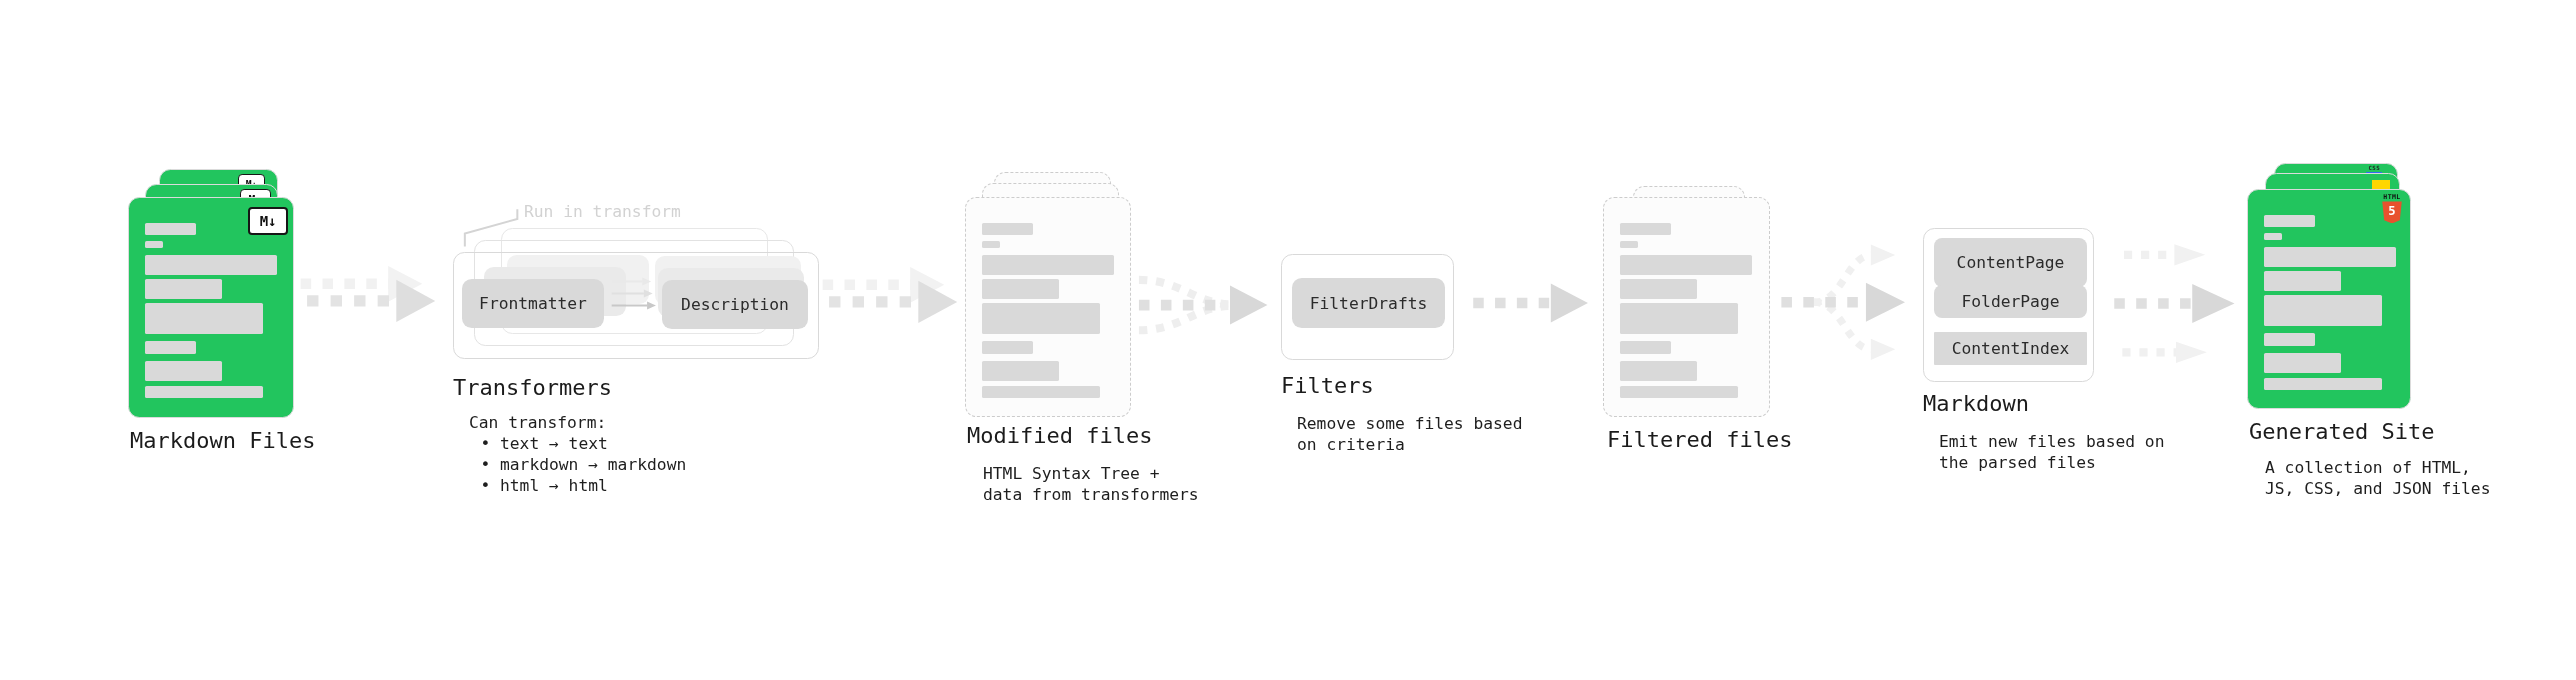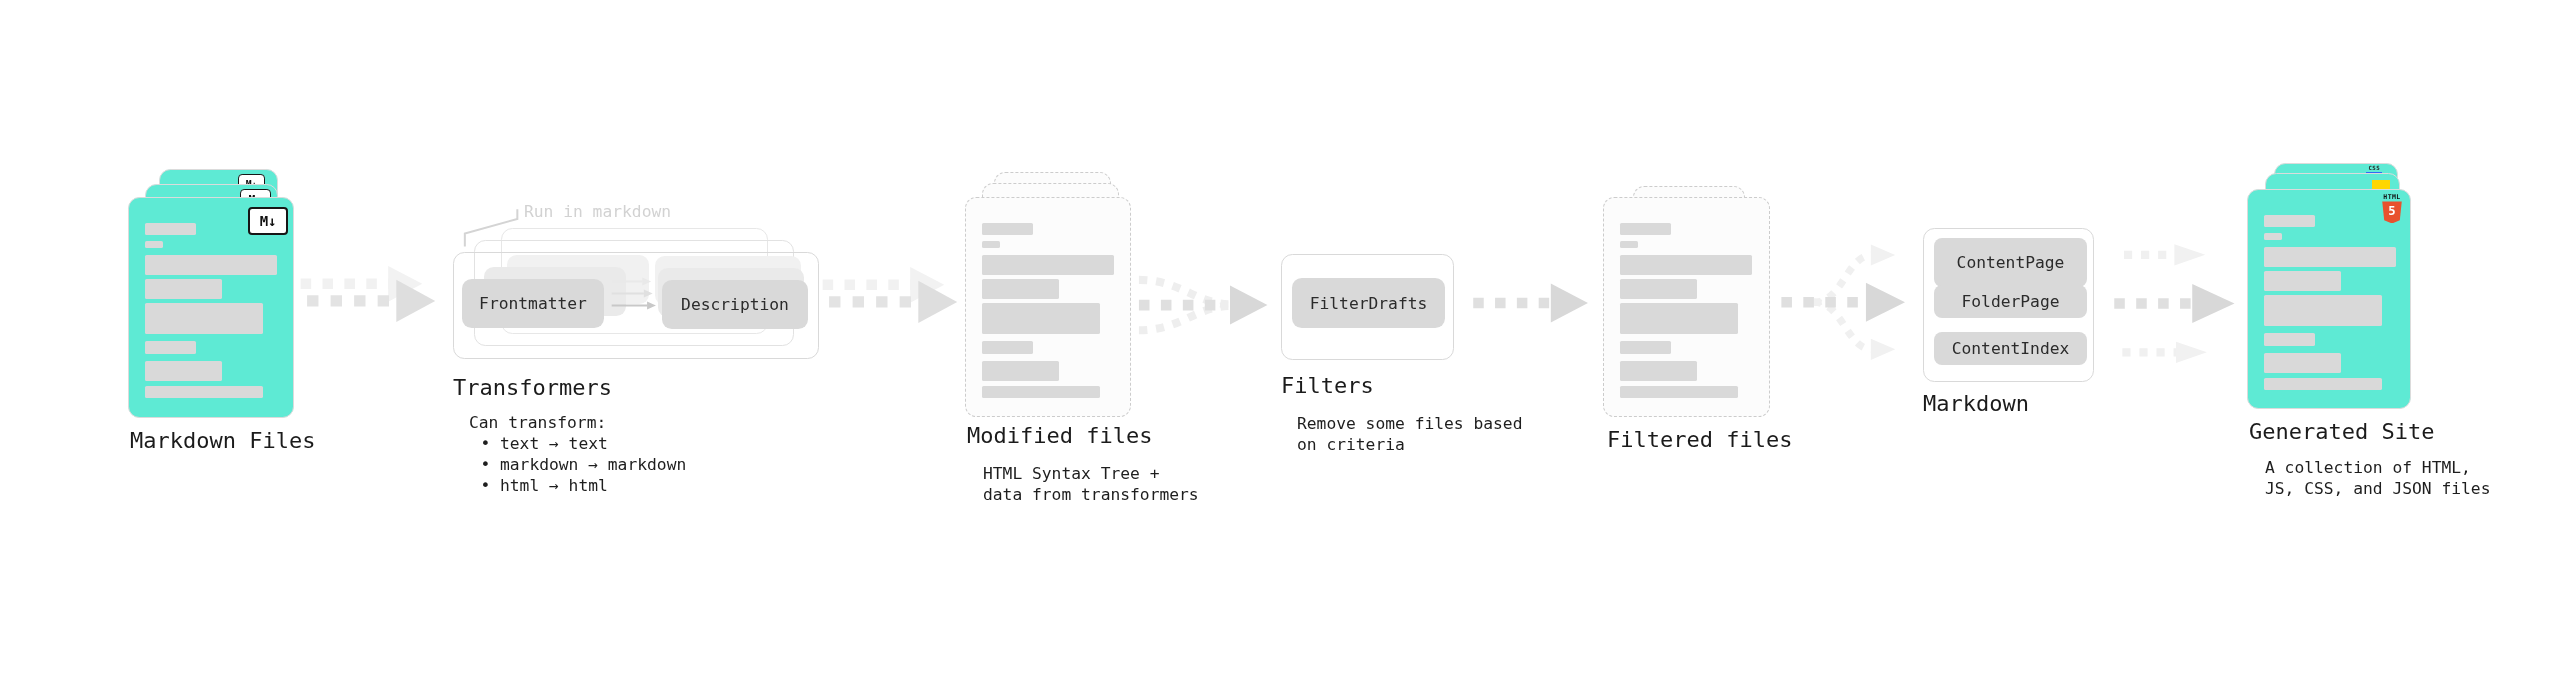--- a/index.html
+++ b/index.html
@@ -1,21 +1,21 @@
 <!DOCTYPE html>
 <html style="font-size:13px"><head>
 <meta charset="utf-8">
 <style>
   html,body{margin:0;padding:0;background:#ffffff;}
   #canvas{
     position:relative;width:2576px;height:681px;background:#ffffff;overflow:hidden;
     font-family:"DejaVu Sans Mono","Liberation Mono",monospace;
   }
   
-  .doc-card{position:absolute;background:#5eead4;border:1.6px solid #dbdbdb;border-radius:11.4px;box-sizing:border-box;}
+  .doc-card{position:absolute;background:#22c55e;border:1.6px solid #dbdbdb;border-radius:11.4px;box-sizing:border-box;}
   .doc-card.dashed{background:#fcfcfc;border:1.6px dashed #cccccc;}
   .doc-bars{position:absolute;left:16.3px;top:0;right:13px;bottom:0;}
   .bar{position:absolute;left:0;background:#d9d9d9;border-radius:1.6px;}
   
   .md-badge{position:absolute;background:#ffffff;border:2.4px solid #161616;border-radius:4.1px;
     display:flex;align-items:center;justify-content:center;font-weight:bold;color:#111;}
   
   .frame{position:absolute;border:1.6px solid #d9d9d9;border-radius:11.4px;box-sizing:border-box;background:transparent;}
   .frame.filled{background:#ffffff;}
   
@@ -90,21 +90,21 @@
     <line x1="4" y1="38" x2="48" y2="38" stroke="#c8c8c8" stroke-width="2.5"></line>
       <polygon points="48,33 59,38 48,43" fill="#c8c8c8"></polygon>
   </svg>
 
   <div class="node" style="left:462px;top:279px;width:142px;height:49px;">Frontmatter</div>
   <div class="node" style="left:662px;top:280px;width:146px;height:49px;text-align:center;">Description</div>
 
   <svg style="left:462px;top:206px;" width="59" height="42" viewBox="0 0 72 52">
     <polyline points="68,4 68,16 3,34 3,50" fill="none" stroke="#d4d4d4" stroke-width="2.5"></polyline>
   </svg>
-  <div class="note" style="left:524px;top:202px;">Run in markdown</div>
+  <div class="note" style="left:524px;top:202px;">Run in transform</div>
 
   <div class="title" style="left:453px;top:375px;">Transformers</div>
   <div class="body-text" style="left:453px;top:412px;">
     <div>Can transform:</div>
     <div class="bullet-line">• text → text</div>
     <div class="bullet-line">• markdown → markdown</div>
     <div class="bullet-line">• html → html</div>
   </div>
 
   <svg style="left:821px;top:267px;" width="150" height="73" viewBox="0 0 185 90">
@@ -174,22 +174,26 @@
     <polygon points="114,3 144,16 114,29" fill="#f1f1f1"></polygon>
     <path d="M44,74 C80,74 84,132 116,132" fill="none" stroke="#f0f0f0" stroke-width="9" stroke-dasharray="9 10"></path>
     <polygon points="114,119 144,132 114,145" fill="#f1f1f1"></polygon>
     <line x1="4" y1="74" x2="110" y2="74" stroke="#dfdfdf" stroke-width="13" stroke-dasharray="13 14"></line>
     <polygon points="108,50 156,74 108,98" fill="#d8d8d8"></polygon>
   </svg>
 
   <div class="frame filled" style="left:1923px;top:228px;width:171px;height:154px;"></div>
   <div class="node" style="left:1934px;top:238px;width:153px;height:49px;border-radius:8.1px;">ContentPage</div>
   <div class="node" style="left:1934px;top:285px;width:153px;height:33px;border-radius:8.1px;">FolderPage</div>
-  <div class="node" style="left:1934px;top:332px;width:153px;height:33px;border-radius:8px;">ContentIndex</div>
+  <div class="node" style="left:1934px;top:332px;width:153px;height:33px;border-radius:1px;">ContentIndex</div>
   <div class="title" style="left:1923px;top:391px;">Markdown</div>
+  <div class="body-text" style="left:1923px;top:431px;">
+    <div>Emit new files based on</div>
+    <div>the parsed files</div>
+  </div>
 
   <svg style="left:2111px;top:241px;" width="130" height="130" viewBox="0 0 160 160">
     <line x1="16" y1="17" x2="80" y2="17" stroke="#f0f0f0" stroke-width="10" stroke-dasharray="10 11"></line>
     <polygon points="78,4 116,17 78,30" fill="#f1f1f1"></polygon>
     <line x1="4" y1="77" x2="102" y2="77" stroke="#dfdfdf" stroke-width="13" stroke-dasharray="13 14"></line>
     <polygon points="100,53 152,77 100,101" fill="#d8d8d8"></polygon>
     <line x1="14" y1="137" x2="82" y2="137" stroke="#f0f0f0" stroke-width="10" stroke-dasharray="10 11"></line>
     <polygon points="80,124 118,137 80,150" fill="#f1f1f1"></polygon>
   </svg>
 

